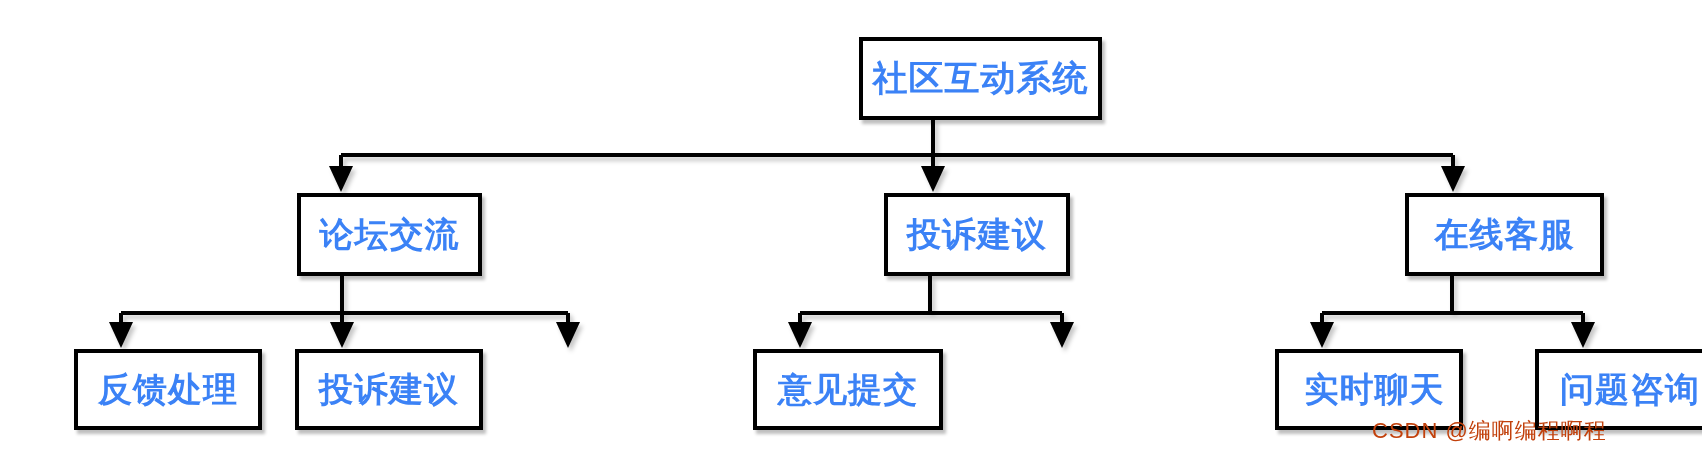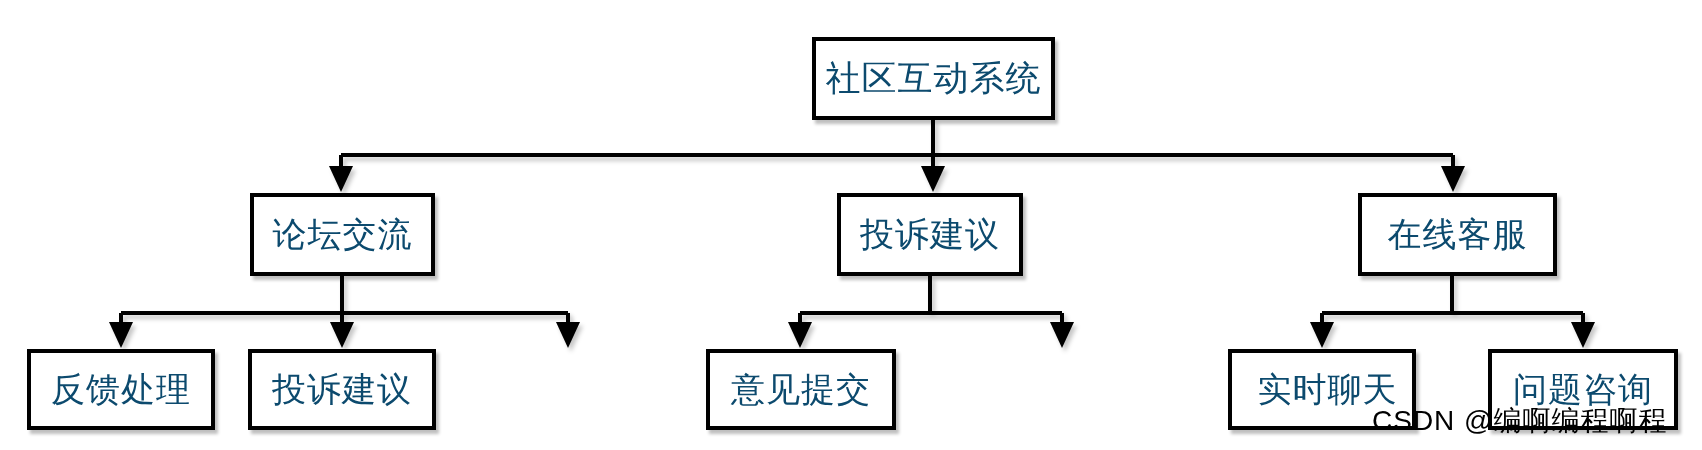--- a/index.html
+++ b/index.html
@@ -24,49 +24,50 @@
     filter: drop-shadow(3px 4px 2px rgba(0,0,0,0.22));
   }
   .node {
     position: absolute;
     box-sizing: border-box;
     border: 4px solid #000000;
     background: #ffffff;
     display: flex;
     align-items: center;
     justify-content: center;
-    font-weight: normal;
+    font-weight: bold;
     font-size: 34px;
-    color: #0c4a6e;
+    color: #3b82f6;
     letter-spacing: 1px;
     box-shadow: 3px 4px 3px rgba(0,0,0,0.25);
     white-space: nowrap;
+    margin-left: 47px;
   }
   
   .n-root      { left: 812px;  top: 37px;  width: 243px; height: 83px; font-size: 35px; }
   
   .n-forum     { left: 250px;  top: 193px; width: 185px; height: 83px; }
   .n-complaint { left: 837px;  top: 193px; width: 186px; height: 83px; }
   .n-service   { left: 1358px; top: 193px; width: 199px; height: 83px; }
   
   .n-post      { left: 27px;   top: 349px; width: 188px; height: 81px; }
   .n-topic     { left: 248px;  top: 349px; width: 188px; height: 81px; }
   .n-featured  { left: 462px;  top: 349px; width: 211px; height: 81px; }
   .n-opinion   { left: 706px;  top: 349px; width: 190px; height: 81px; }
   .n-feedback  { left: 967px;  top: 349px; width: 190px; height: 81px; }
   .n-chat      { left: 1228px; top: 349px; width: 188px; height: 81px; padding-left: 11px; }
   .n-question  { left: 1488px; top: 349px; width: 190px; height: 81px; }
 
   .watermark {
     position: absolute;
     left: 1372px;
-    top: 402px;
+    top: 416px;
     font-family: "Liberation Sans", "DejaVu Sans", sans-serif;
-    font-size: 28px;
-    color: #000000;
+    font-size: 22px;
+    color: #c2410c;
     white-space: nowrap;
     letter-spacing: 1px;
   }
 </style>
 </head>
 <body>
 
 <div class="stage">
 
   <svg class="connectors" width="1702" height="450" viewBox="0 0 1702 450">

